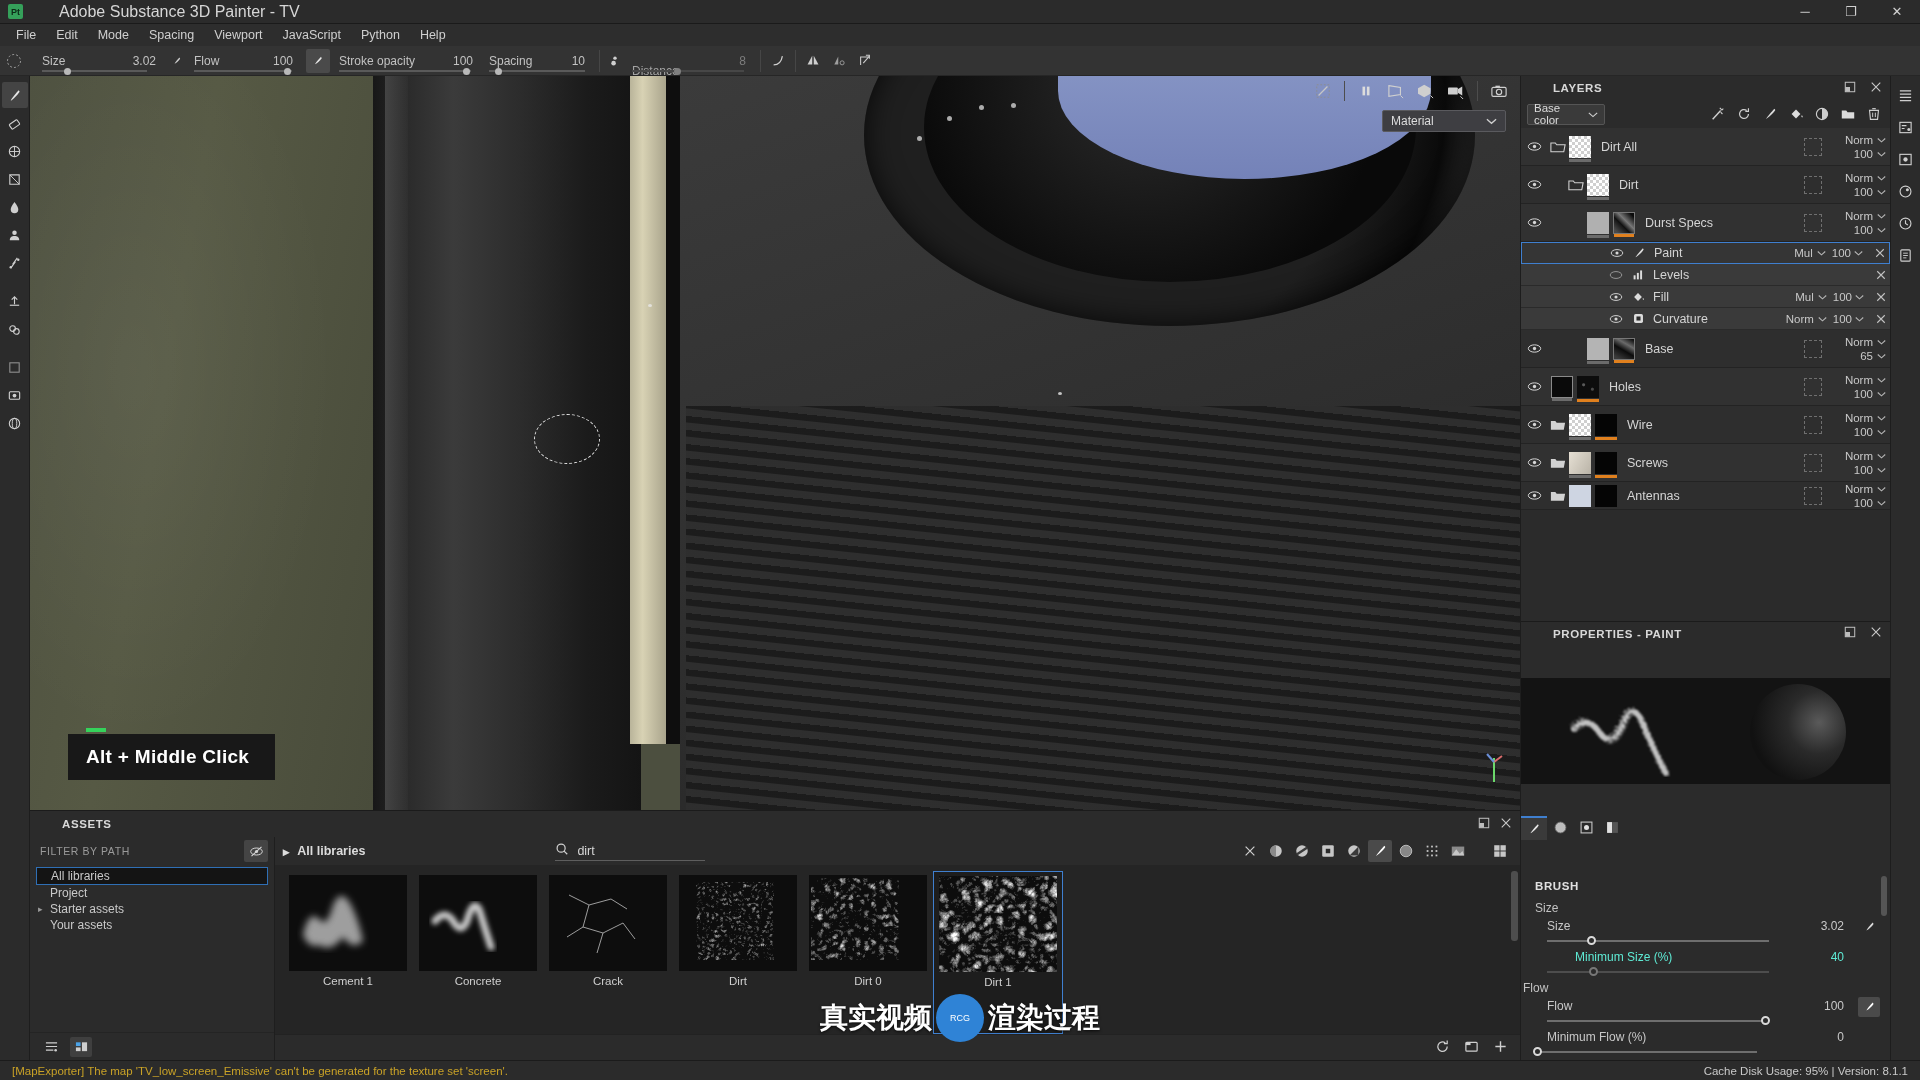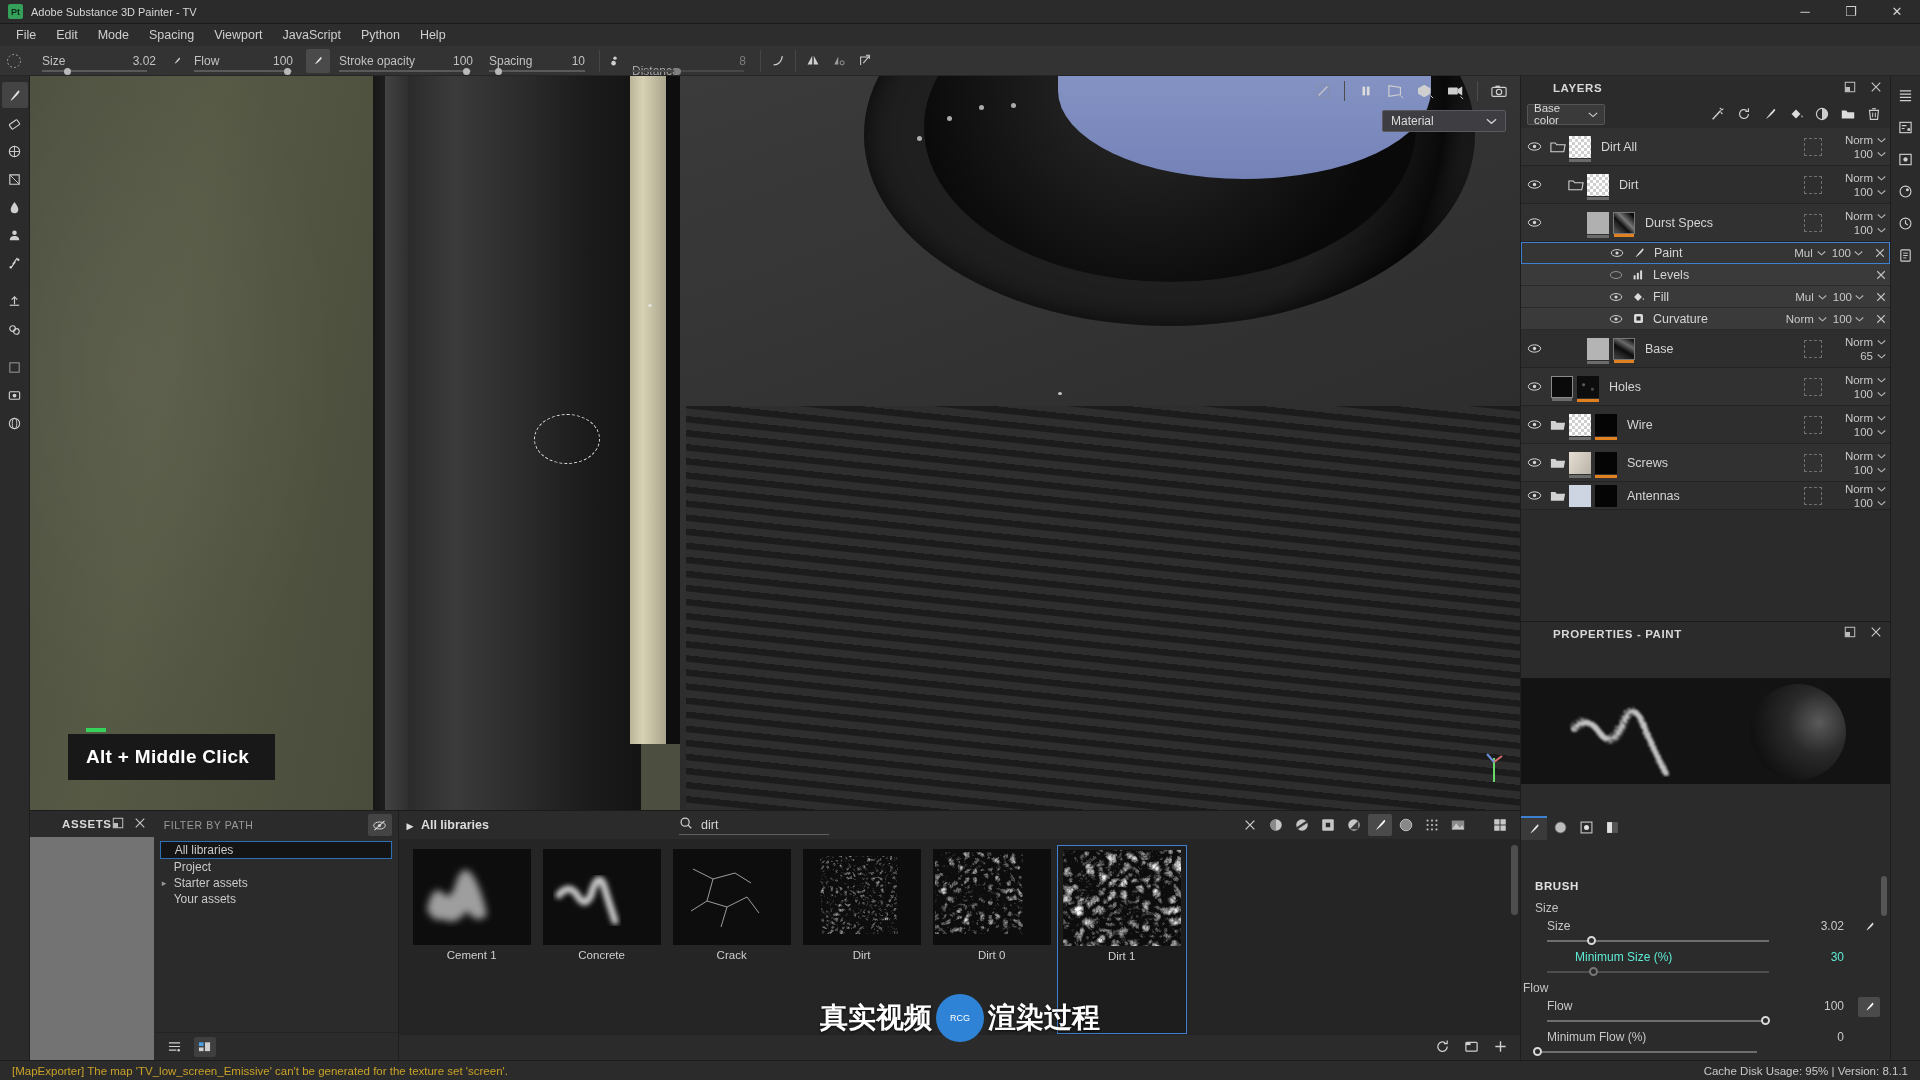--- a/index.html
+++ b/index.html
@@ -6,21 +6,21 @@
   html,body{ width:1920px; height:1080px; overflow:hidden; background:#1e1e1e;
     font-family:"Liberation Sans", sans-serif; color:#c8c8c8; font-size:13px; }
   .app{ position:relative; width:1920px; height:1080px; display:flex; flex-direction:column; }
 
   
   .titlebar{ height:24px; background:#2b2b2b; display:flex; align-items:center;
     padding:0 0 0 8px; flex:0 0 24px; border-bottom:1px solid #1a1a1a;}
   .pt-logo{ width:15px;height:15px;background:#35a05a;border-radius:2px;color:#0d2b18;
     font-size:9px;font-weight:bold;display:flex;align-items:center;justify-content:center;
     margin-right:8px;}
-  .title-text{ font-size:11px; color:#d6d6d6;}
+  .title-text{ font-size:16px; color:#d6d6d6;margin-left:28px;}
   .win-btns{ margin-left:auto; display:flex; height:24px;}
   .win-btn{ width:46px;height:24px;display:flex;align-items:center;justify-content:center;
     color:#d0d0d0;font-size:13px;}
 
   
   .menubar{ height:22px;background:#2d2d2d;display:flex;align-items:center;padding-left:6px;
     flex:0 0 22px; }
   .menubar .mi{ padding:3px 10px;font-size:12.5px;color:#cfcfcf;}
 
   
@@ -91,21 +91,21 @@
     background:transparent;padding-right:6px;}
   .vp-toolbar .vbtn{width:30px;height:24px;display:flex;align-items:center;justify-content:center;
     position:relative;}
   .vp-toolbar .vsep{width:1px;height:20px;background:#4d4d4d;margin:0 6px;}
 
   .hint{ position:absolute;left:38px;bottom:30px;background:#181818;color:#fff;
     padding:12px 26px 12px 18px;font-size:19px;font-weight:bold;letter-spacing:.3px;}
   .hint-bar{position:absolute;left:18px;top:-6px;width:20px;height:4px;background:#35d35b;}
 
   
-  .assets{ flex:0 0 250px; background:#737373; display:flex; 
+  .assets{ flex:0 0 250px; background:#737373; display:flex; flex-direction:column;
     border-top:1px solid #1b1b1b;}
   .panel-head{ height:26px;display:flex;align-items:center;padding:0 8px;background:#2b2b2b;}
   .panel-title{ font-size:11.5px;font-weight:bold;letter-spacing:.6px;color:#d8d8d8;padding-left:24px;}
   .panel-head .hbtns{margin-left:auto;display:flex;gap:10px;align-items:center;}
   .assets-body{ flex:1 1 auto;display:flex;min-height:0;}
   .assets-left{ width:245px;flex:0 0 245px;background:#2b2b2b;border-right:1px solid #1e1e1e;
     display:flex;flex-direction:column;}
   .filterrow{ height:28px;display:flex;align-items:center;padding:0 6px 0 10px;}
   .filter-lbl{font-size:10.5px;letter-spacing:.6px;color:#9a9a9a;}
   .filter-eye{margin-left:auto;width:24px;height:22px;background:#444;border-radius:2px;
@@ -1304,21 +1304,21 @@
             <span class="pen-btn">
               <svg width="13" height="13" viewBox="0 0 16 16">
                   <path d="M12 3 C9 6 5 11 4 13 C7 12 11 8 13 5 Z" fill="#dcdcdc"></path>
                 </svg>
               </span>
           </div>
 
           <div class="ctrl dim">
             <div class="ctrl-row">
               <span>Minimum Size (%)</span>
-              <span class="v" style="margin-right:34px">30</span>
+              <span class="v" style="margin-right:34px">40</span>
             </div>
             <div class="trk">
                 <span class="knob" style="left:42px"></span>
               </div>
           </div>
 
           <div class="group-lbl" style="margin-left:-12px">Flow</div>
 
           <div class="ctrl">
             <div class="ctrl-row">

